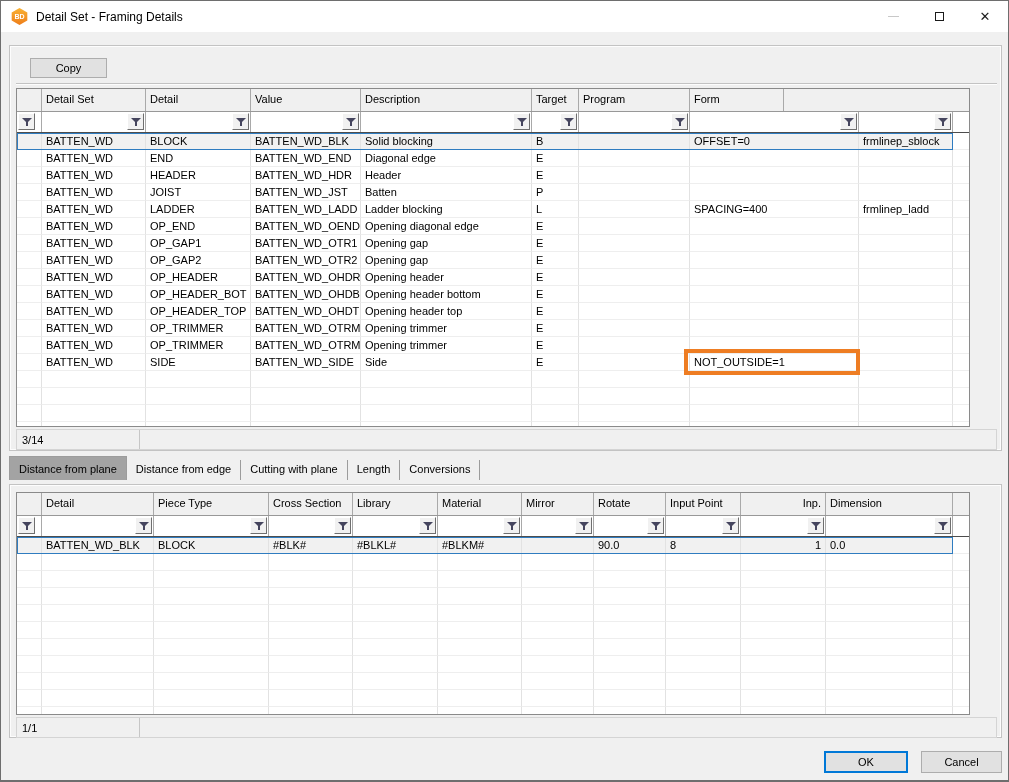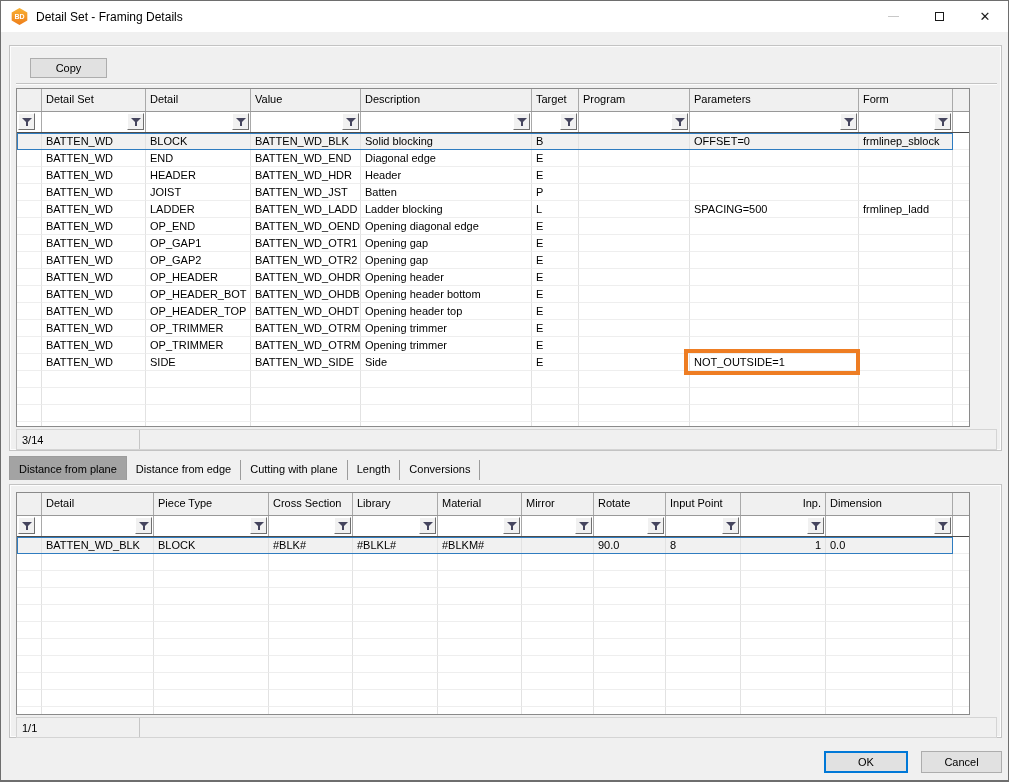--- a/index.html
+++ b/index.html
@@ -93,21 +93,20 @@
     <div class="etched"></div>
     <div class="grid" id="top-table">
         <div class="t-hrow">
           <div class="t-hcell" style="width: 25px;"></div>
           <div class="t-hcell" style="width: 104px;">Detail Set</div>
           <div class="t-hcell" style="width: 105px;">Detail</div>
           <div class="t-hcell" style="width: 110px;">Value</div>
           <div class="t-hcell" style="width: 171px;">Description</div>
           <div class="t-hcell" style="width: 47px;">Target</div>
           <div class="t-hcell" style="width: 111px;">Program</div>
-          <div class="t-hcell" style="width: 169px;">Parameters</div>
           <div class="t-hcell" style="width: 94px;">Form</div>
           <div class="t-hfill"></div>
         </div>
         <div class="t-frow">
           <div class="t-fcell selcol" style="width: 25px;">
             <div class="funnel-btn">
               <div class="funnel-tri"></div>
               <div class="funnel-stem"></div>
             </div>
           </div>
@@ -211,21 +210,21 @@
           <div class="t-trail"></div>
         </div>
         <div class="t-row">
           <div class="t-cell" style="width: 25px;"></div>
           <div class="t-cell" style="width: 104px;">BATTEN_WD</div>
           <div class="t-cell" style="width: 105px;">LADDER</div>
           <div class="t-cell" style="width: 110px;">BATTEN_WD_LADD</div>
           <div class="t-cell" style="width: 171px;">Ladder blocking</div>
           <div class="t-cell" style="width: 47px;">L</div>
           <div class="t-cell" style="width: 111px;"></div>
-          <div class="t-cell" style="width: 169px;">SPACING=500</div>
+          <div class="t-cell" style="width: 169px;">SPACING=400</div>
           <div class="t-cell" style="width: 94px;">frmlinep_ladd</div>
           <div class="t-trail"></div>
         </div>
         <div class="t-row">
           <div class="t-cell" style="width: 25px;"></div>
           <div class="t-cell" style="width: 104px;">BATTEN_WD</div>
           <div class="t-cell" style="width: 105px;">OP_END</div>
           <div class="t-cell" style="width: 110px;">BATTEN_WD_OEND</div>
           <div class="t-cell" style="width: 171px;">Opening diagonal edge</div>
           <div class="t-cell" style="width: 47px;">E</div>

